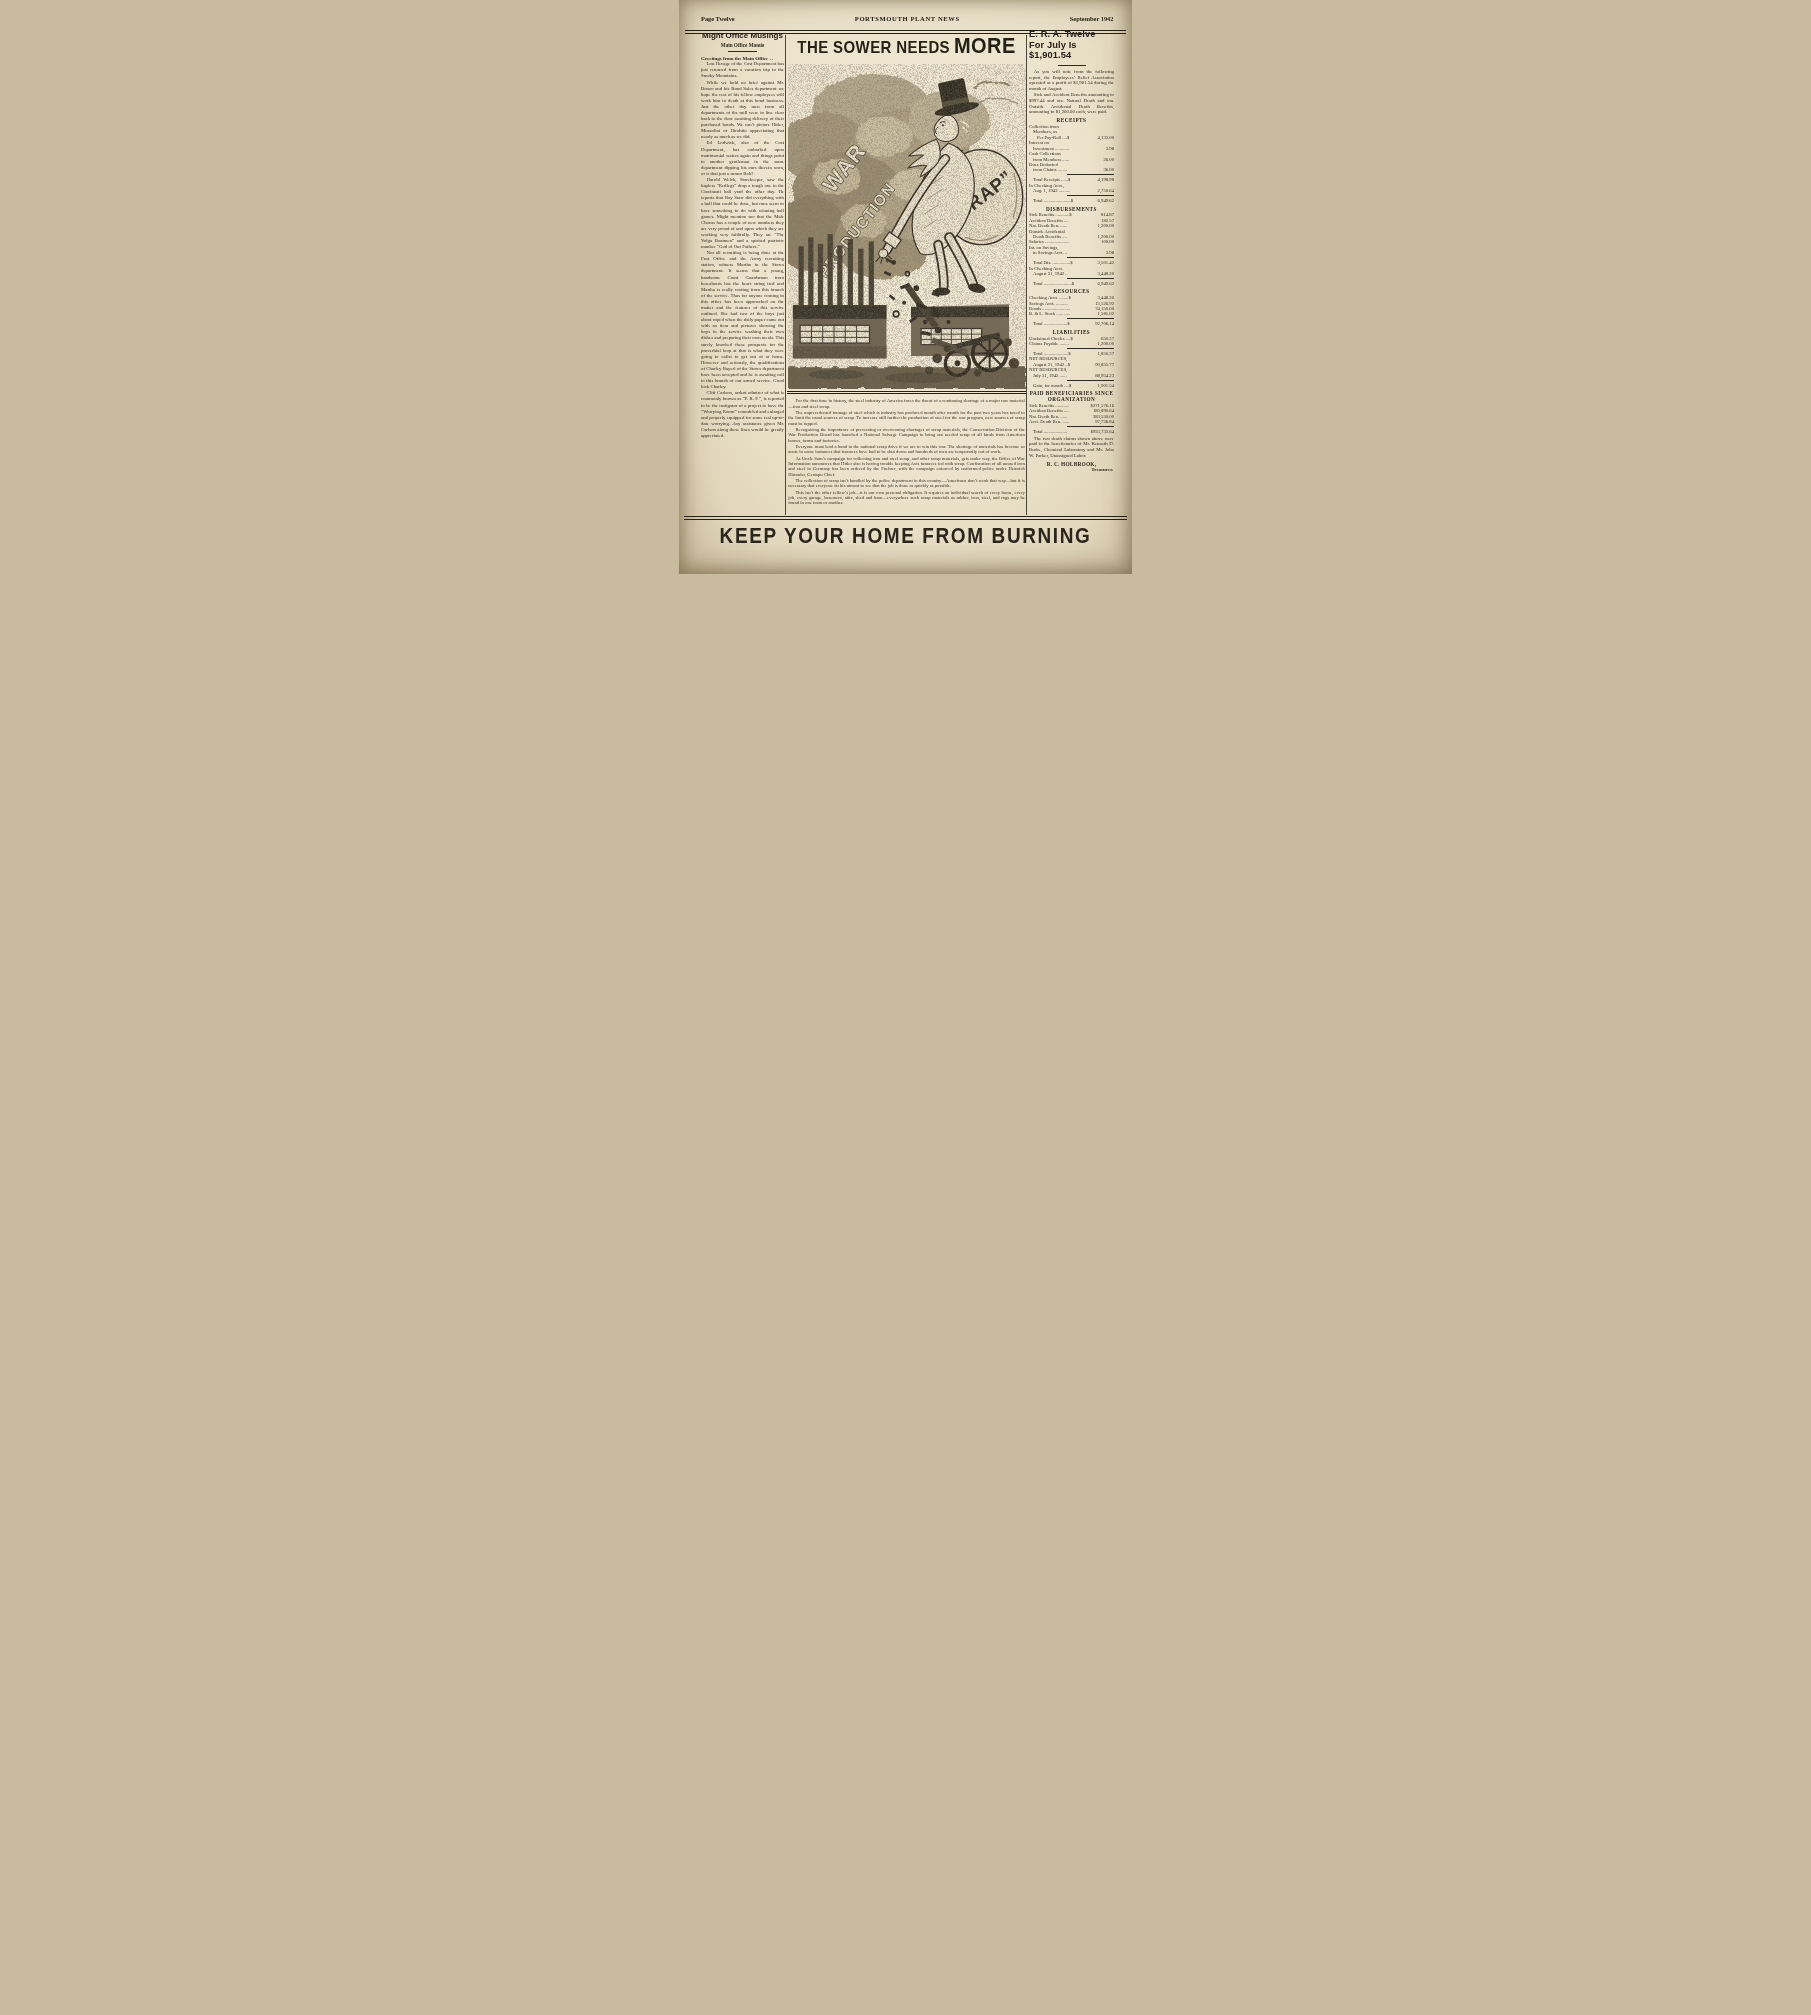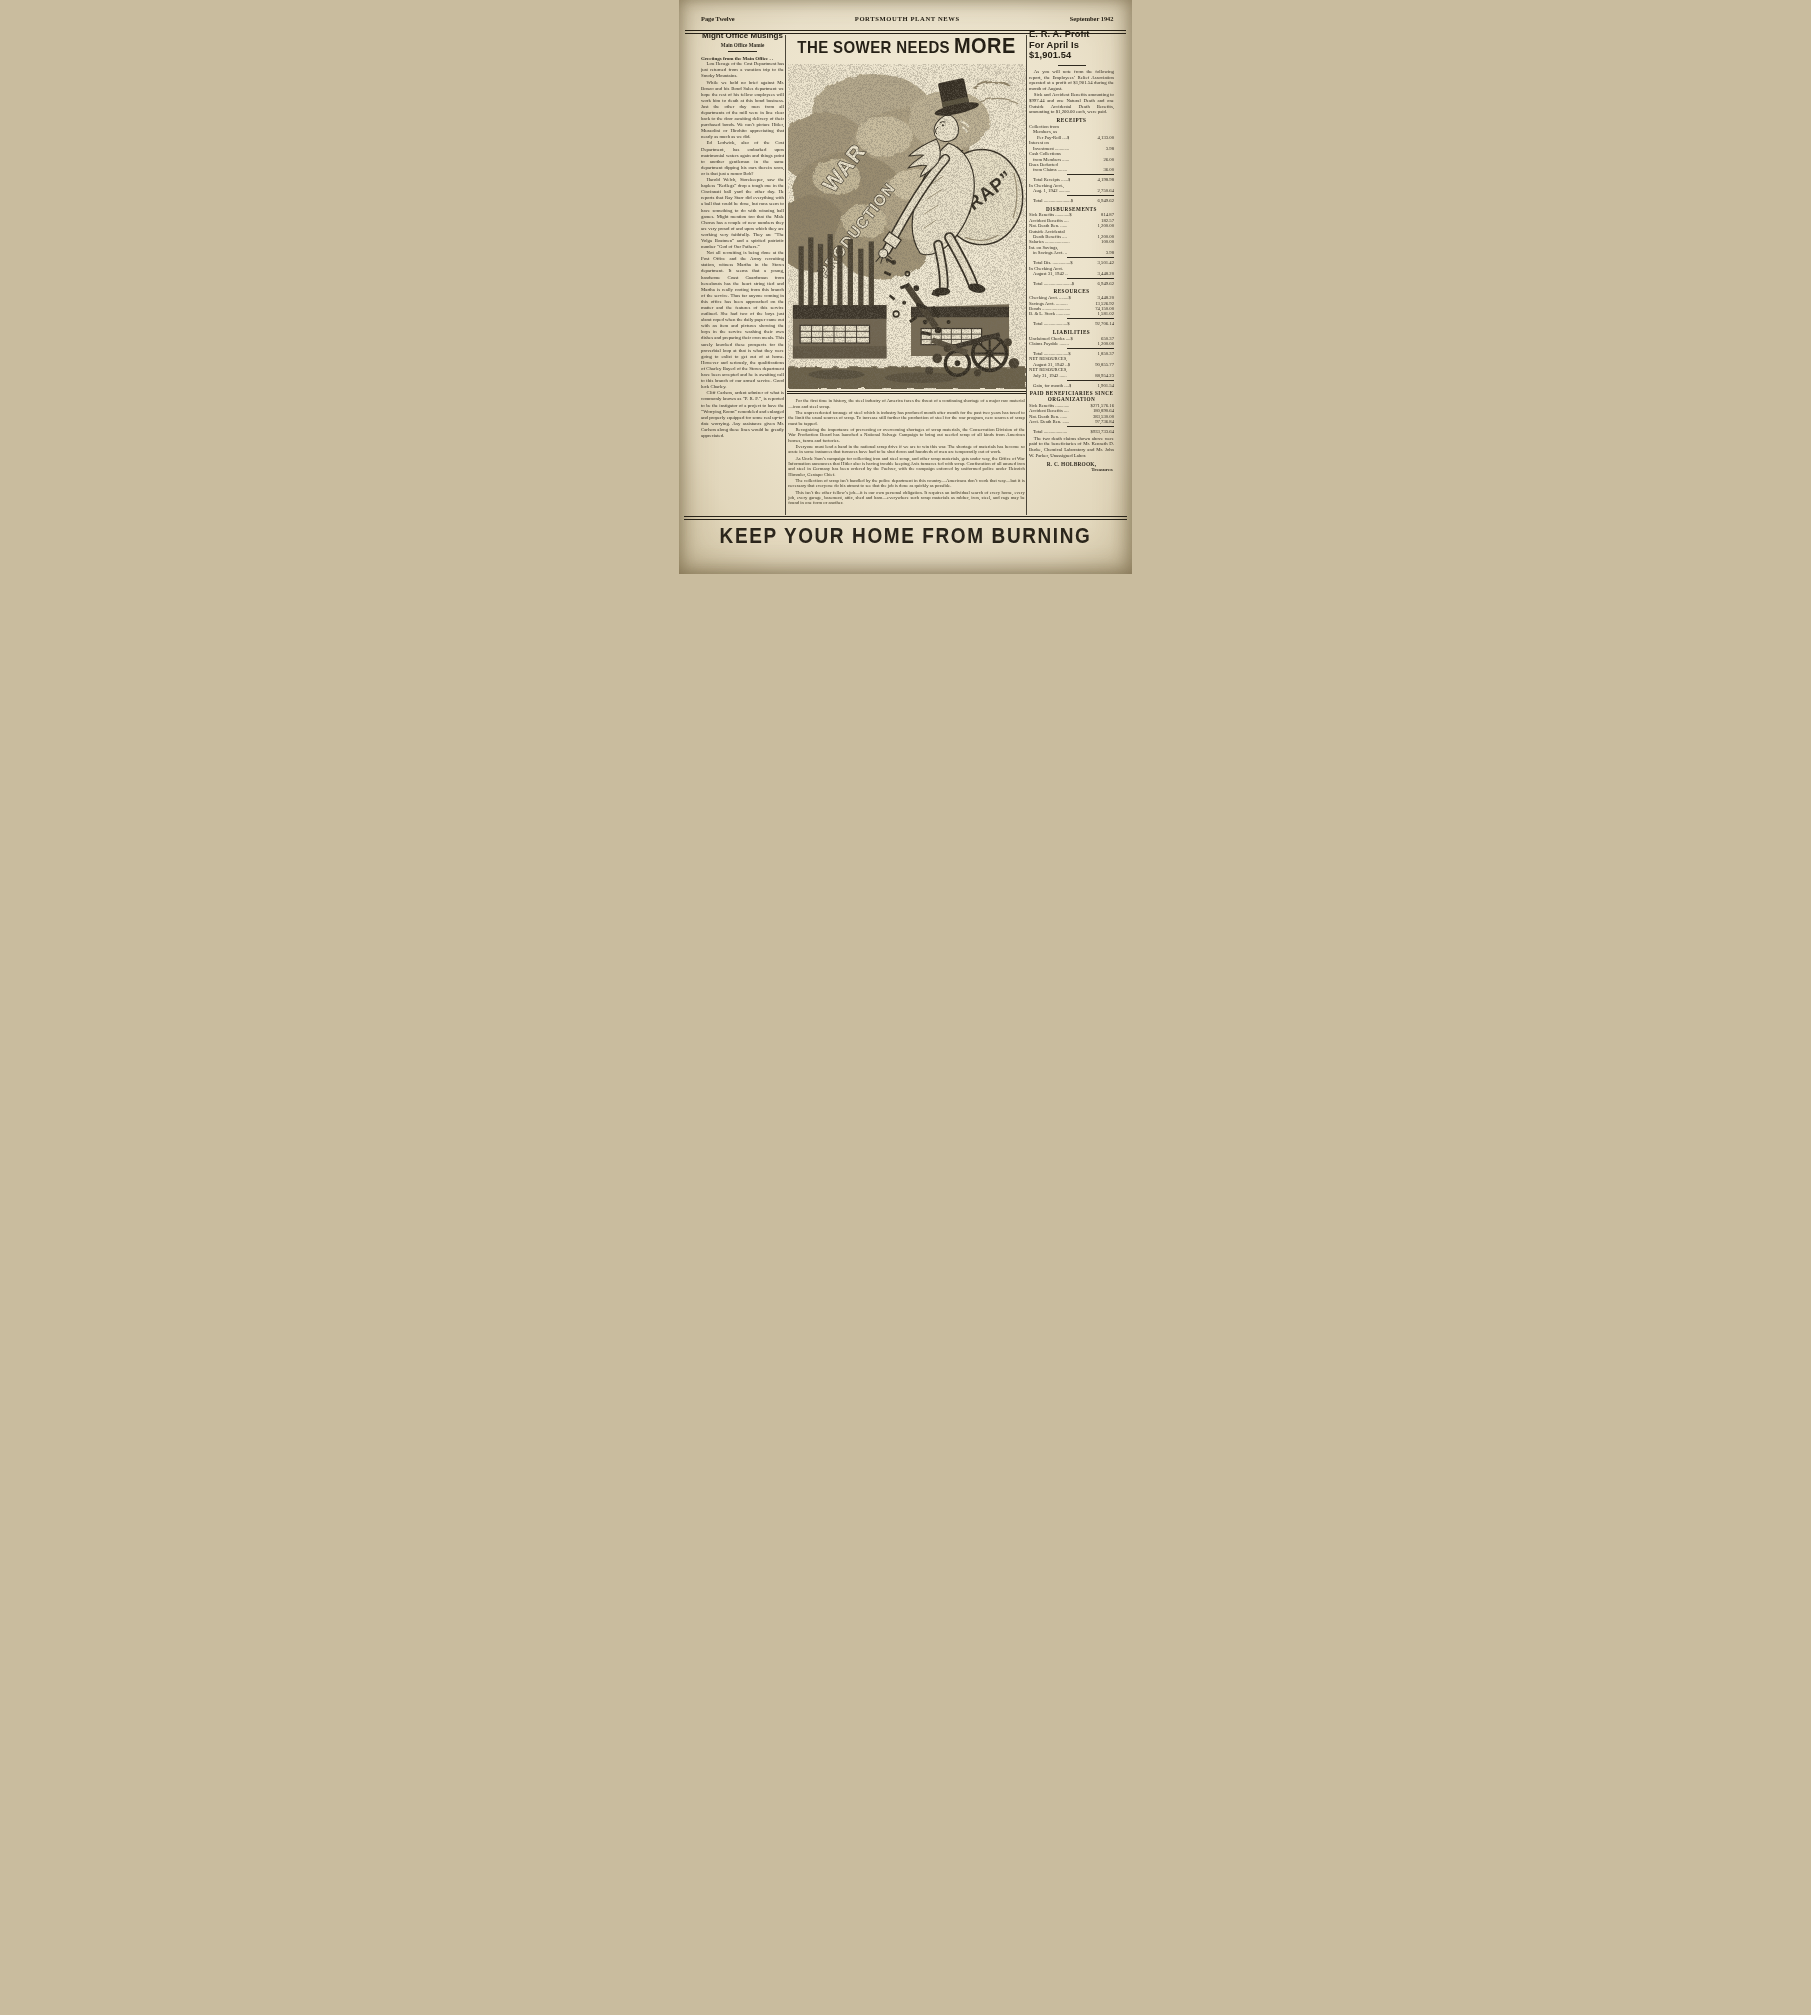--- a/index.html
+++ b/index.html
@@ -294,22 +294,22 @@
         <p class="para">Recognizing the importance of preventing or overcoming shortages of scrap materials, the Conservation Division of the War Production Board has launched a National Salvage Campaign to bring out needed scrap of all kinds from American homes, farms and factories.</p>
         <p class="para">Everyone must lend a hand in the national scrap drive if we are to win this war.  The shortage of materials has become so acute in some instances that furnaces have had to be shut down and hundreds of men are temporarily out of work.</p>
         <p class="para">As Uncle Sam’s campaign for collecting iron and steel scrap, and other scrap materials, gets under way, the Office of War Information announces that Hitler also is having trouble keeping Axis furnaces fed with scrap.  Confiscation of all unused iron and steel in Germany has been ordered by the Fuehrer, with the campaign enforced by uniformed police under Heinrich Himmler, Gestapo Chief.</p>
         <p class="para">The collection of scrap isn’t handled by the police department in this country—Americans don’t work that way—but it is necessary that everyone do his utmost to see that the job is done as quickly as possible.</p>
         <p class="para">This isn’t the other fellow’s job—it is our own personal obligation.  It requires an individual search of every home, every job, every garage, basement, attic, shed and barn—everywhere such scrap materials as rubber, iron, steel, and rags may be found in one form or another.</p>
       </div>
   </section>
 
   <section class="right-col">
     <div id="era-headline">
-        <div class="era-line">E. R. A. Profit</div>
-        <div class="era-line">For April Is</div>
+        <div class="era-line">E. R. A. Twelve</div>
+        <div class="era-line">For July Is</div>
         <div class="era-line">$1,901.54</div>
       </div>
     <div class="era-rule"></div>
     <div class="right-intro" id="right-intro">
         <p class="para">As you will note from the following report, the Employees’ Relief Association operated at a profit of $1,901.54 during the month of August.</p>
         <p class="para">Sick and Accident Benefits amounting to $997.44 and one Natural Death and one Outside Accidental Death Benefits, amounting to $1,200.00 each, were paid.</p>
       </div>
     <div id="fin-sections">
         <h3 class="fin-head">RECEIPTS</h3>
         <div class="fin-line">

